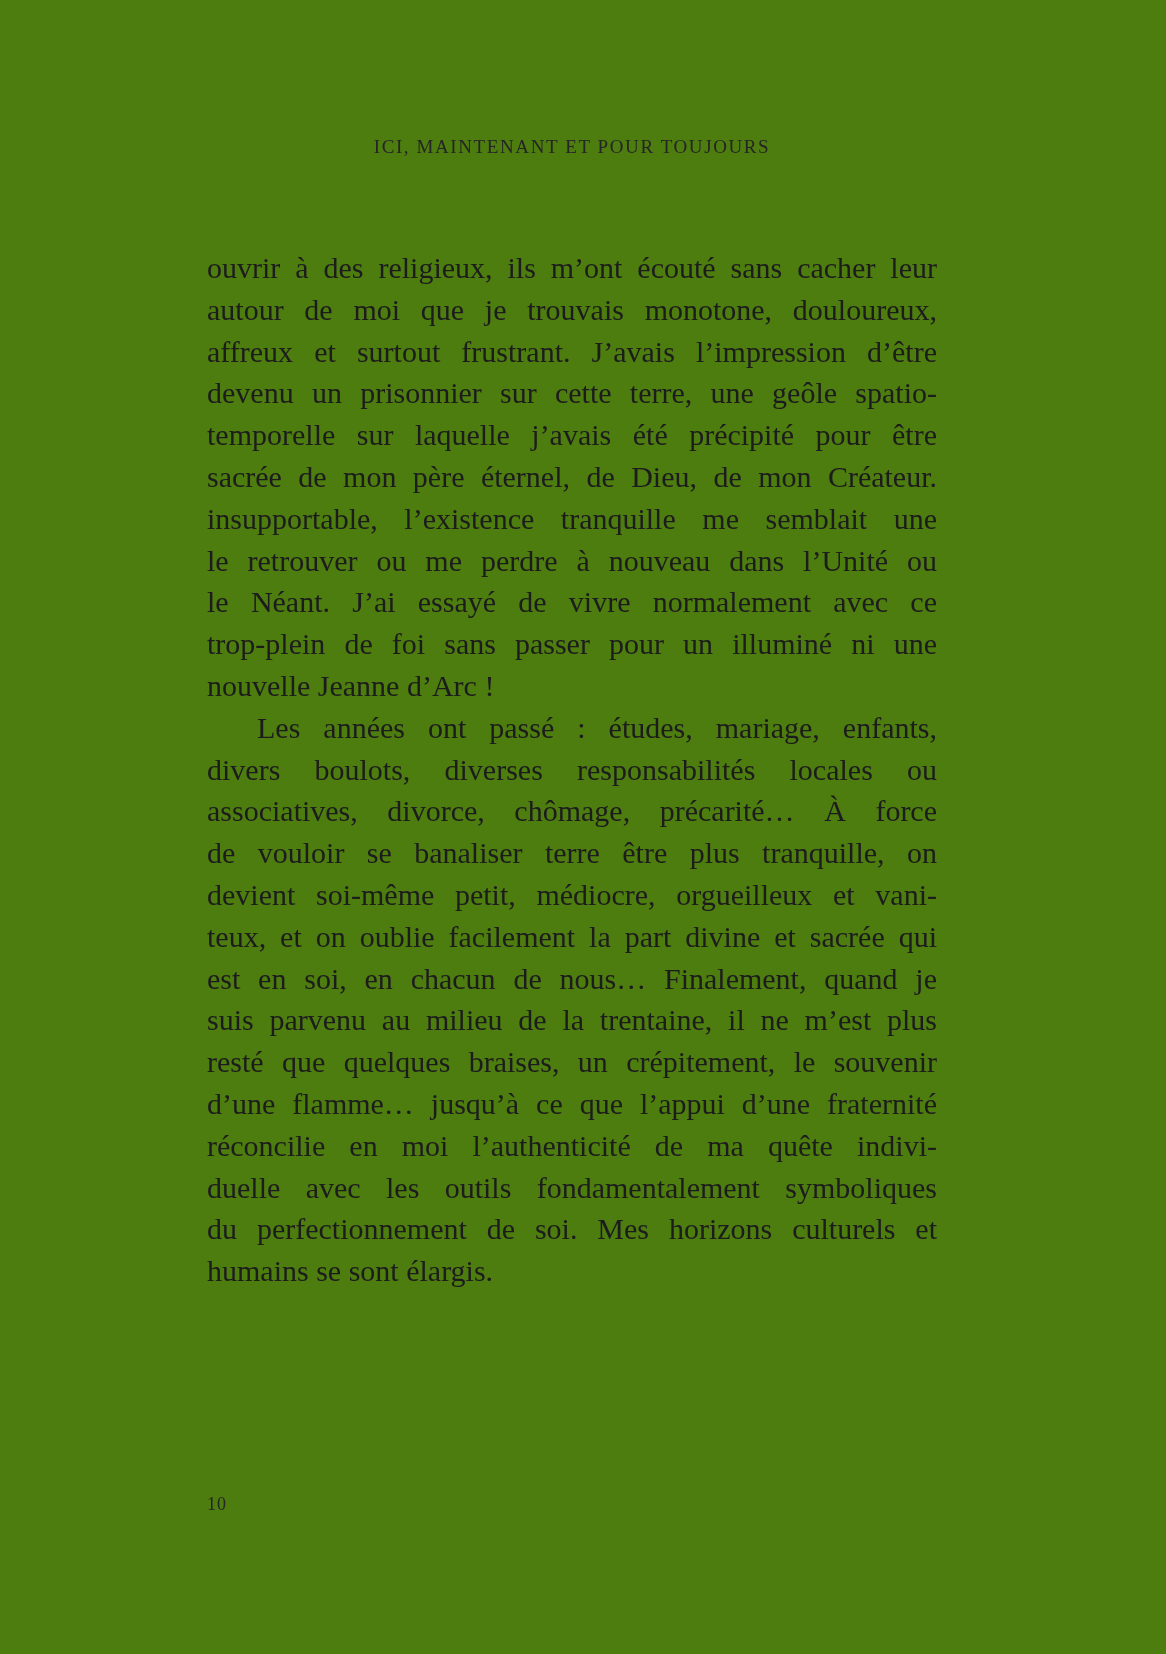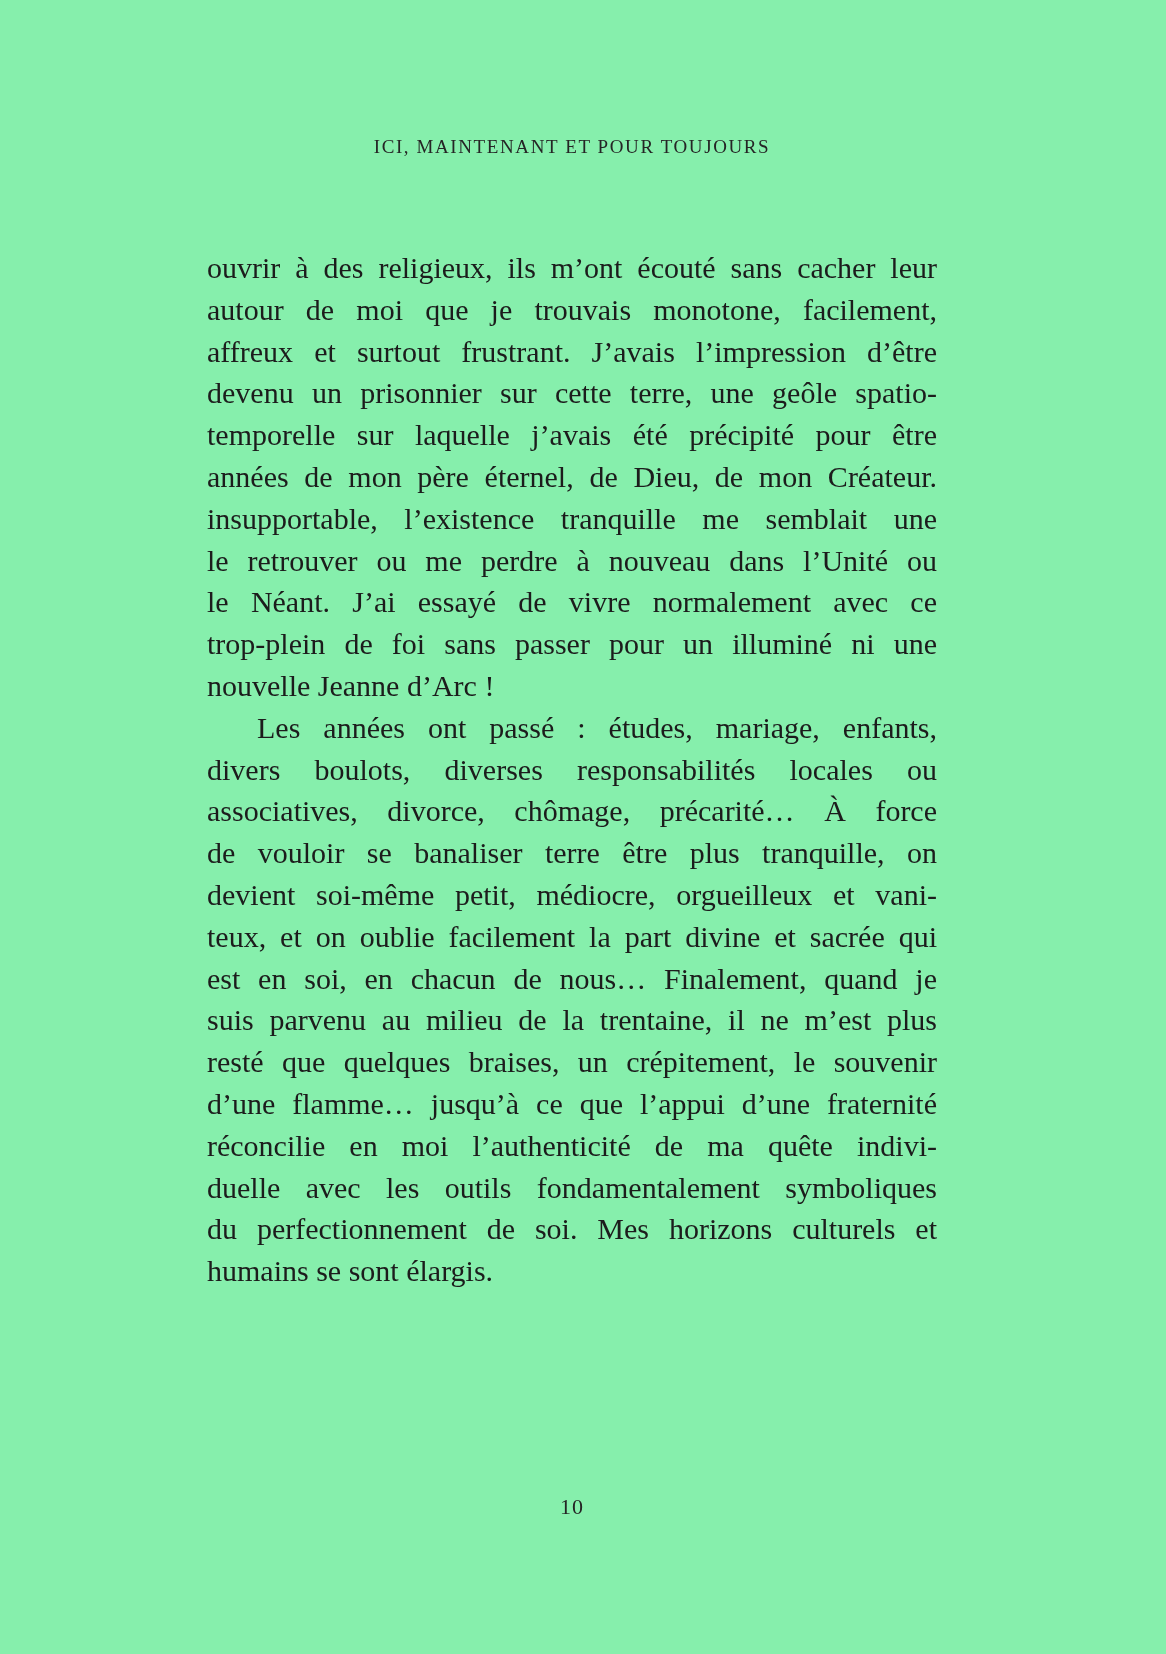--- a/index.html
+++ b/index.html
@@ -4,21 +4,21 @@
 <style>
   html, body {
     margin: 0;
     padding: 0;
     background: #ffffff;
   }
   .page {
     position: relative;
     width: 1166px;
     height: 1654px;
-    background: #86efac;
+    background: #4d7c0f;
     font-family: "Liberation Serif", "DejaVu Serif", serif;
     color: #1c1c1c;
     overflow: hidden;
   }
   .running-head {
     position: absolute;
     top: 136px;
     left: 207px;
     width: 730px;
     text-align: center;
@@ -46,40 +46,40 @@
     text-align-last: left;
   }
   .line.indent {
     text-indent: 50px;
   }
   .page-number {
     position: absolute;
     top: 1494px;
     left: 207px;
     width: 730px;
-    text-align: center;
-    font-size: 22px;
+    text-align: left;
+    font-size: 18px;
     letter-spacing: 1px;
     color: #252525;
   }
 </style>
 </head>
 <body>
 
 <div class="page">
   <div class="running-head">ICI, MAINTENANT ET POUR TOUJOURS</div>
 
   <div class="text-block" id="text-block">
       <div class="para">
         <div class="line">ouvrir à des religieux, ils m’ont écouté sans cacher leur</div>
-        <div class="line">autour de moi que je trouvais monotone, facilement,</div>
+        <div class="line">autour de moi que je trouvais monotone, douloureux,</div>
         <div class="line">affreux et surtout frustrant. J’avais l’impression d’être</div>
         <div class="line">devenu un prisonnier sur cette terre, une geôle spatio-</div>
         <div class="line">temporelle sur laquelle j’avais été précipité pour être</div>
-        <div class="line">années de mon père éternel, de Dieu, de mon Créateur.</div>
+        <div class="line">sacrée de mon père éternel, de Dieu, de mon Créateur.</div>
         <div class="line">insupportable, l’existence tranquille me semblait une</div>
         <div class="line">le retrouver ou me perdre à nouveau dans l’Unité ou</div>
         <div class="line">le Néant. J’ai essayé de vivre normalement avec ce</div>
         <div class="line">trop-plein de foi sans passer pour un illuminé ni une</div>
         <div class="line last">nouvelle Jeanne d’Arc !</div>
       </div>
       <div class="para">
         <div class="line indent">Les années ont passé : études, mariage, enfants,</div>
         <div class="line">divers boulots, diverses responsabilités locales ou</div>
         <div class="line">associatives, divorce, chômage, précarité… À force</div>

